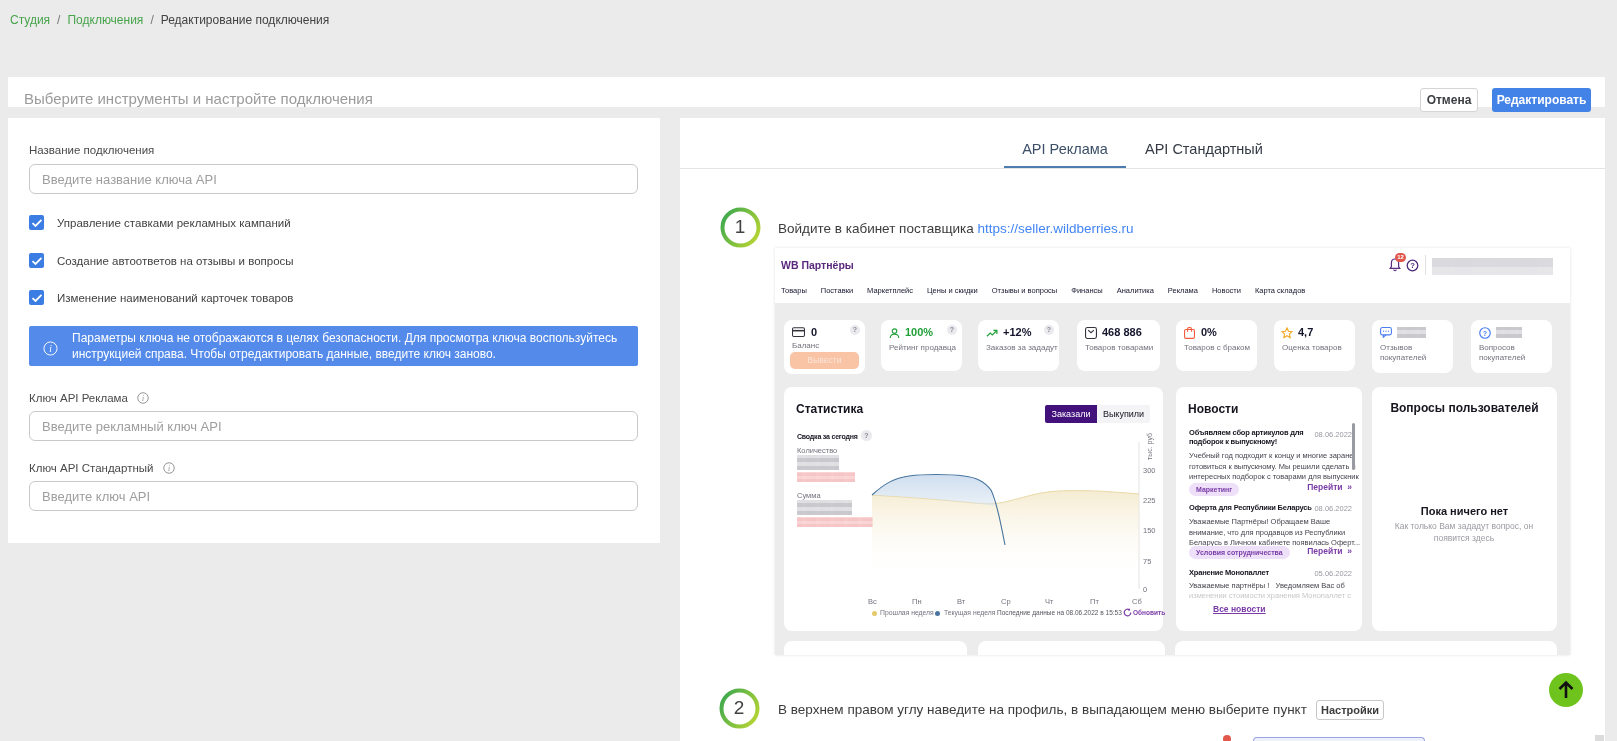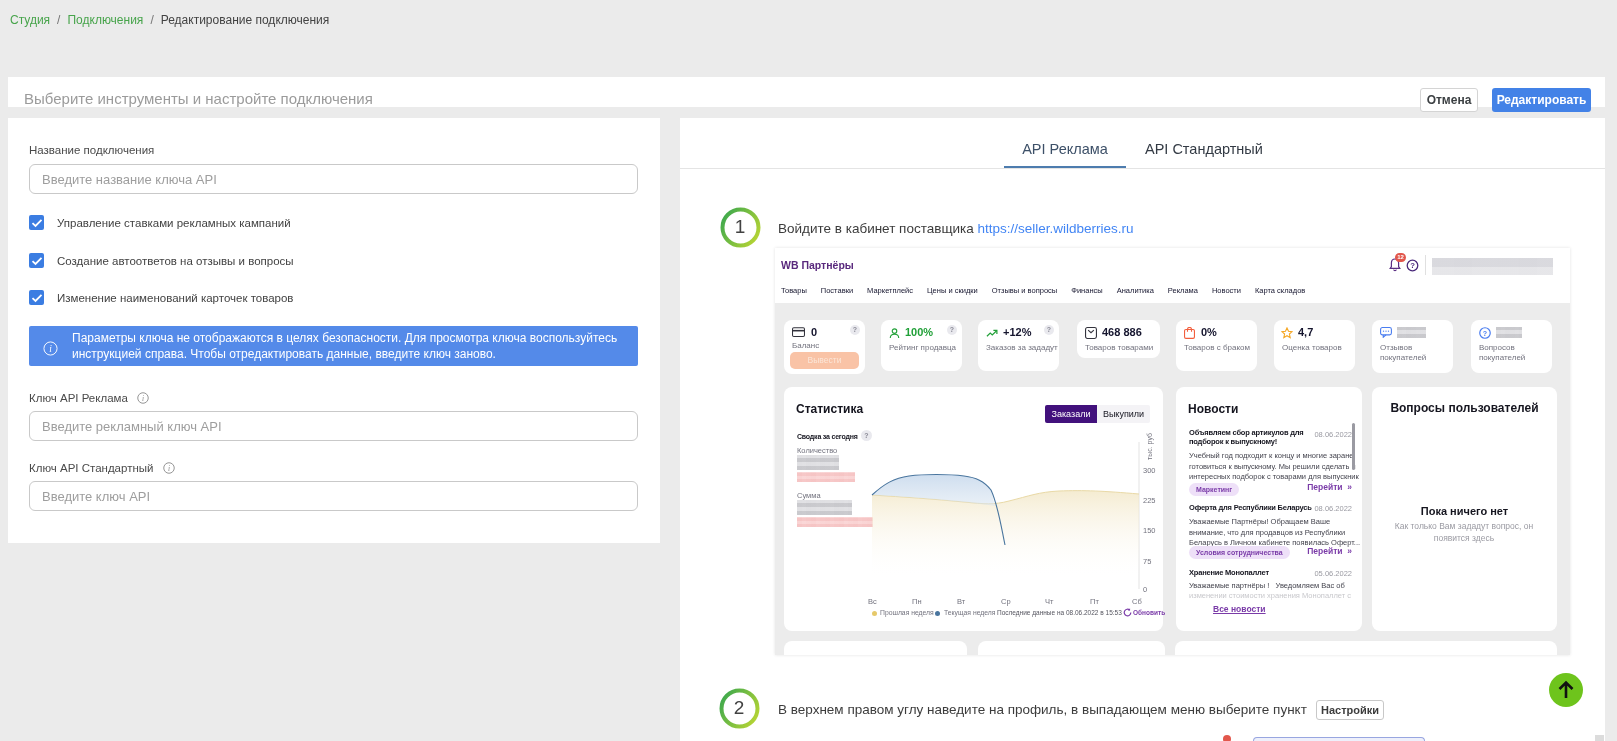--- a/index.html
+++ b/index.html
@@ -193,21 +193,21 @@
       </div>
       <div class="scard" style="left:203px; top:17px; width:81px; height:51px;">
         <div class="qm"></div>
         <svg style="position:absolute; left:8px; top:9px;" width="12" height="9" viewBox="0 0 13 9">
             <path d="M1 7.5 L4.6 4 L6.8 6 L11.5 1.5" fill="none" stroke="#21a038" stroke-width="1.3"></path>
             <path d="M8 1.2 L11.8 1.2 L11.8 5" fill="none" stroke="#21a038" stroke-width="1.3"></path>
           </svg>
         <div class="v" style="left:25px; top:6px;">+12%</div>
         <div class="l" style="left:8px; top:23px;">Заказов за зададут</div>
       </div>
-      <div class="scard" style="left:302px; top:17px; width:83px; height:38px;">
+      <div class="scard" style="left:302px; top:17px; width:83px; height:51px;">
         <svg style="position:absolute; left:8px; top:7px;" width="12" height="12" viewBox="0 0 13 13">
             <rect x="0.6" y="0.6" width="11.8" height="11.8" rx="2" fill="none" stroke="#33333d" stroke-width="1.2"></rect>
             <path d="M3.4 3.4 L6.5 6.2 L9.6 3.4" fill="none" stroke="#33333d" stroke-width="1.2"></path>
           </svg>
         <div class="v" style="left:25px; top:6px;">468 886</div>
         <div class="l" style="left:8px; top:23px;">Товаров товарами</div>
       </div>
       <div class="scard" style="left:401px; top:17px; width:81px; height:51px;">
         <svg style="position:absolute; left:8px; top:7px;" width="11" height="12" viewBox="0 0 12 13">
             <rect x="0.6" y="2.6" width="10.8" height="9.8" rx="1.5" fill="none" stroke="#f25e3d" stroke-width="1.2"></rect>

